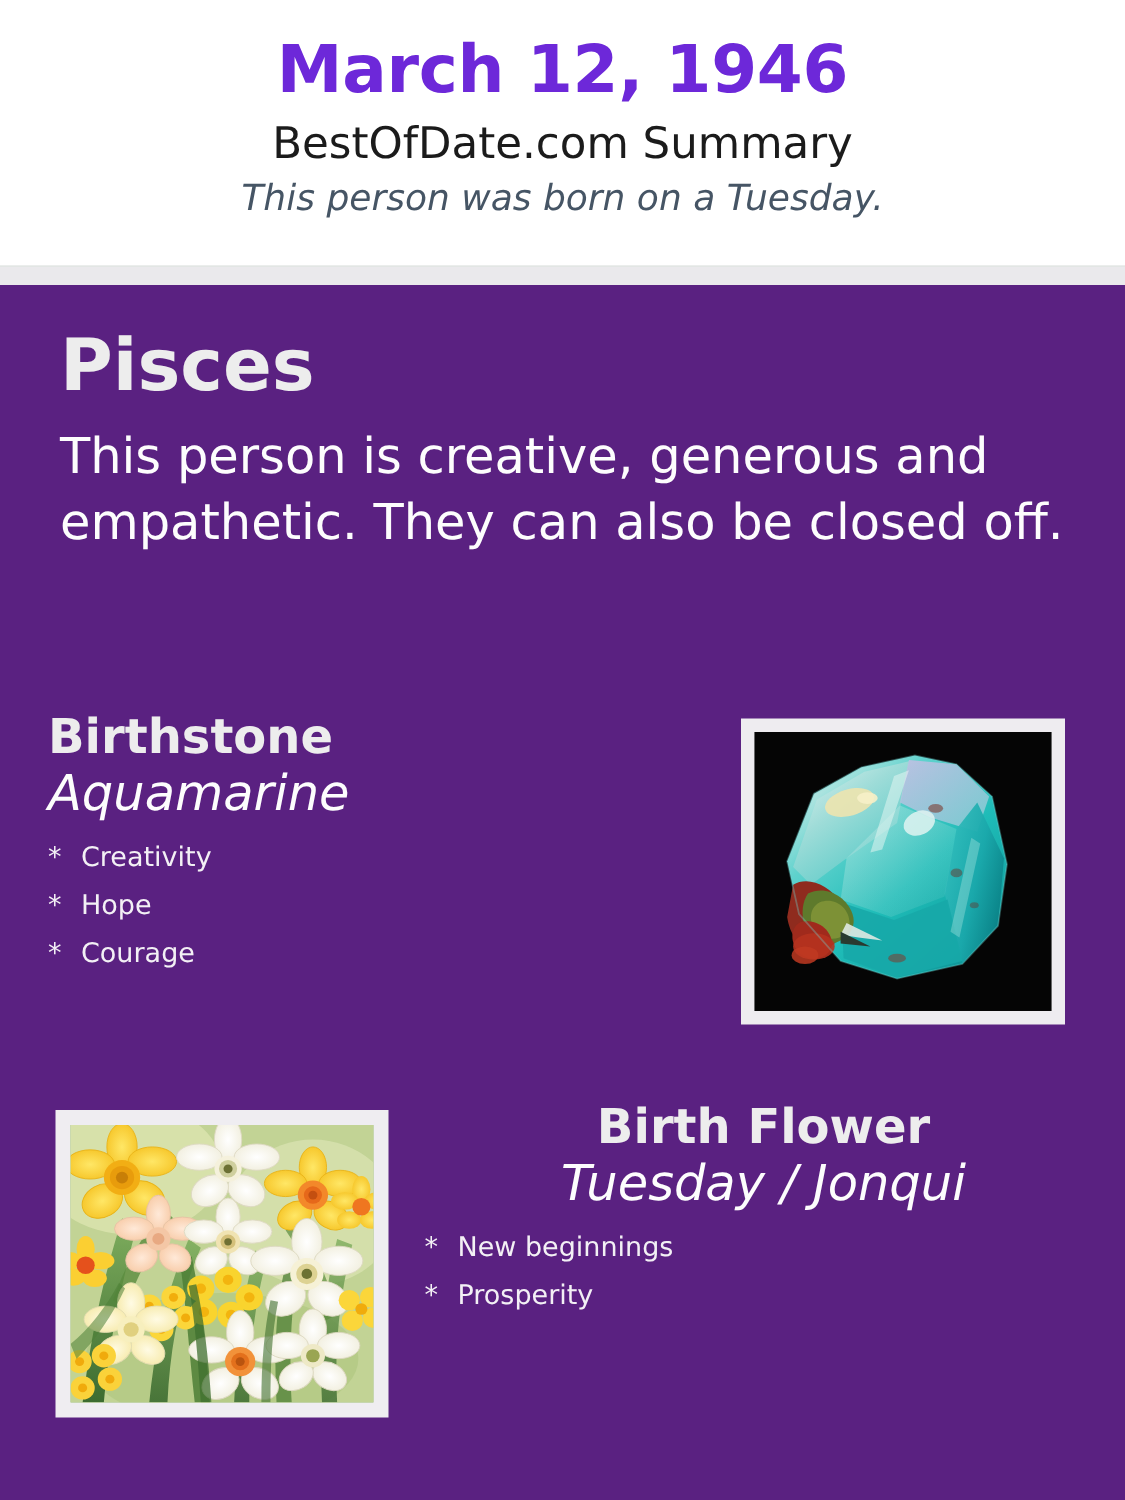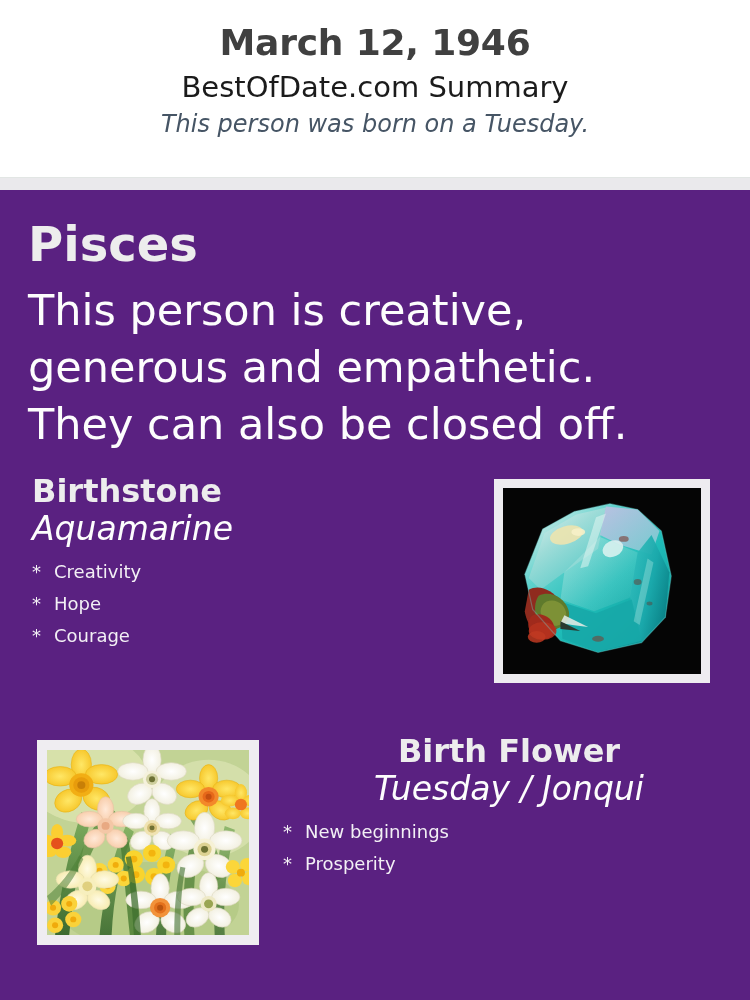--- a/index.html
+++ b/index.html
@@ -26,23 +26,23 @@
     left: 0;
     top: 0;
     width: 750px;
     height: 177px;
     background: #ffffff;
     text-align: center;
     box-sizing: border-box;
     padding-top: 24px;
   }
   .header-date {
-    font-size: 36px;
+    font-size: 44px;
     font-weight: bold;
-    color: #404040;
+    color: #6d28d9;
     line-height: 1.05;
     letter-spacing: -0.2px;
     white-space: nowrap;
   }
   .header-site {
     margin-top: 10px;
     font-size: 29px;
     font-weight: normal;
     color: #1b1b1b;
     line-height: 1.1;
@@ -75,34 +75,34 @@
     top: 190px;
     width: 750px;
     height: 810px;
     background: #5b2082;
     background-color: #5a2181;
   }
 
   
   .zodiac {
     position: absolute;
-    left: 28px;
+    left: 40px;
     top: 30px;
     width: 690px;
   }
   .zodiac-title {
     font-size: 48px;
     font-weight: bold;
     color: #ededed;
     line-height: 1.0;
     letter-spacing: 0px;
   }
   .zodiac-desc {
     margin-top: 14px;
-    font-size: 43px;
+    font-size: 33px;
     font-weight: normal;
     color: #fdfdfd;
     line-height: 1.33;
     width: 680px;
   }
 
   
   .stone-block {
     position: absolute;
     left: 32px;

